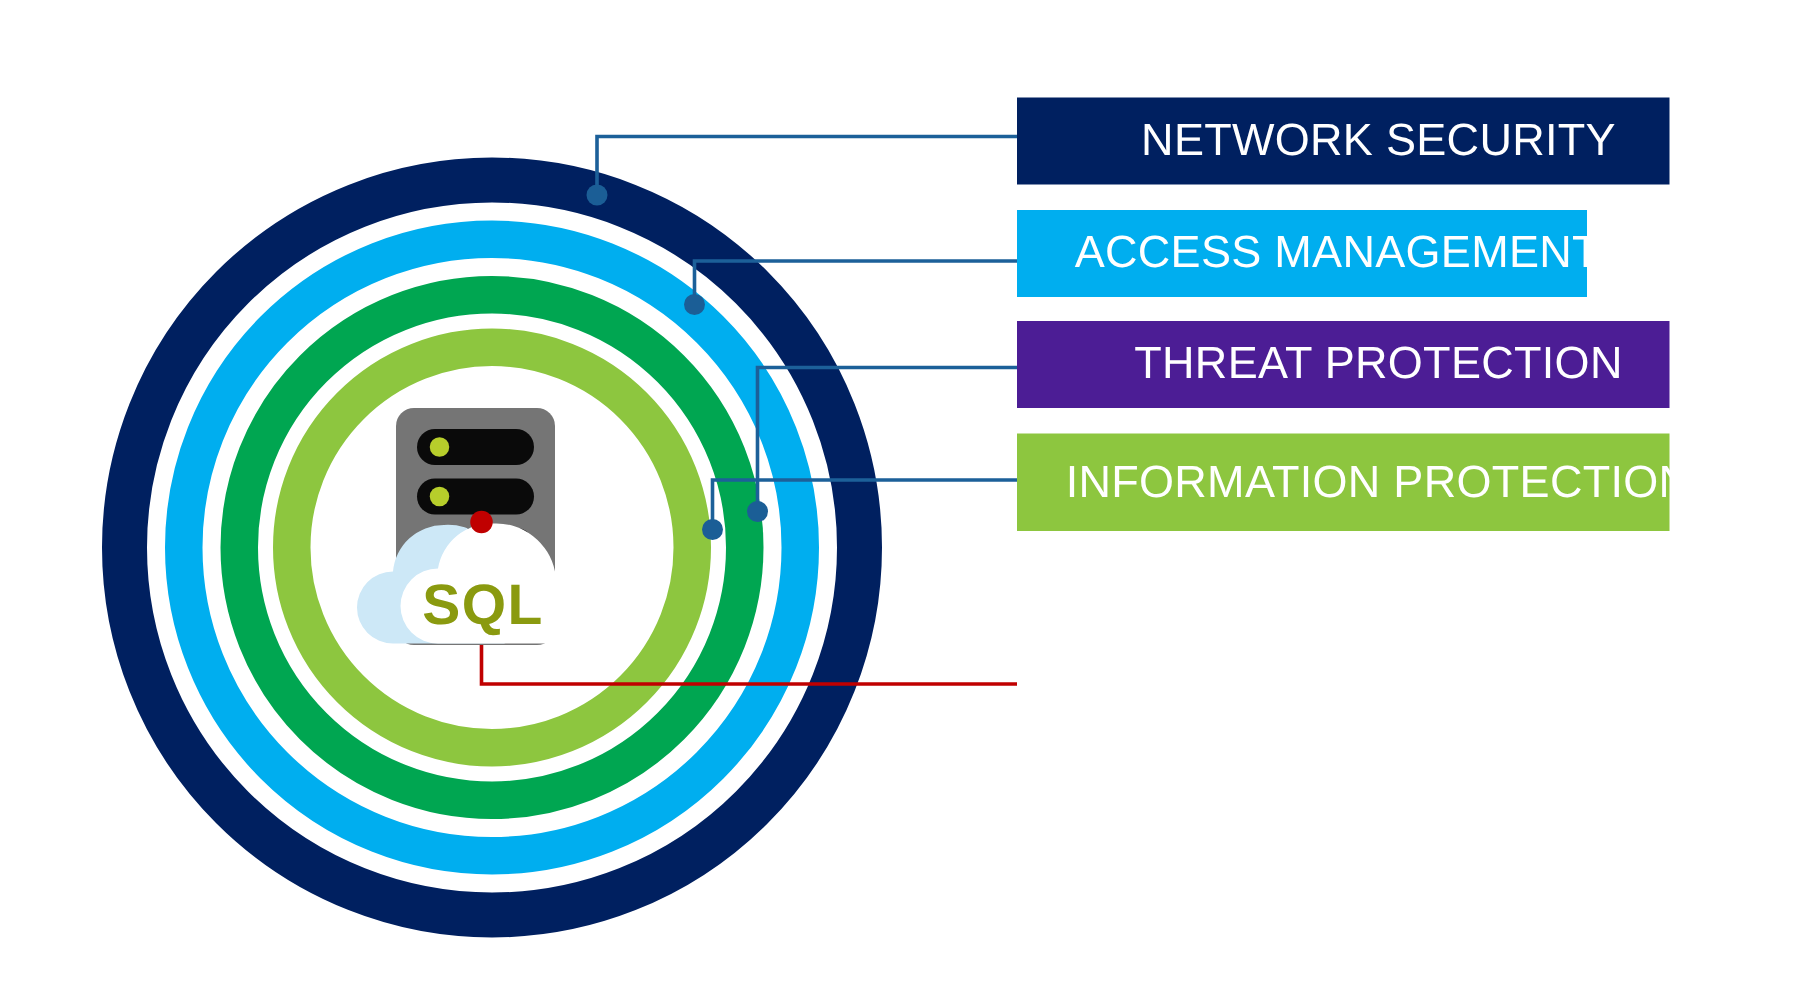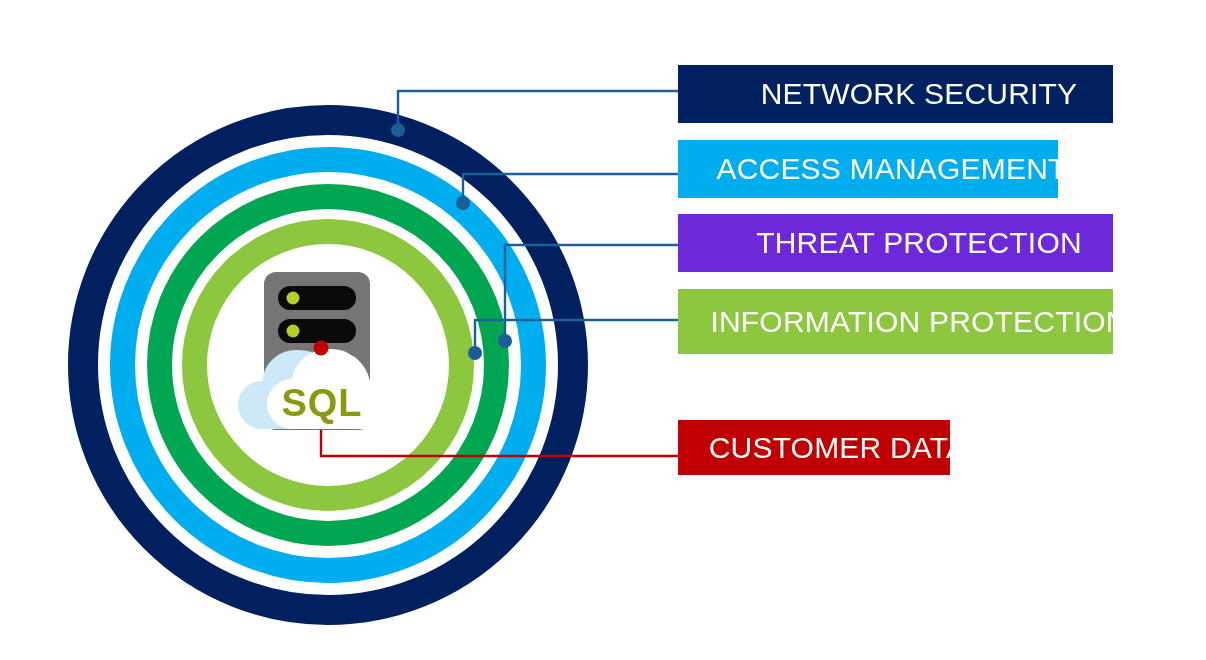--- a/index.html
+++ b/index.html
@@ -121,25 +121,22 @@
   </svg>
 
   <div class="label-bar" style="left:678px; top:65px; width:435px; height:58px; background:#002060; font-size:30px;">
     <span class="bar-text">NETWORK SECURITY</span>
   </div>
 
   <div class="label-bar" style="left:678px; top:140px; width:380px; height:58px; background:#00AEEF; font-size:30px;">
     <span class="bar-text">ACCESS MANAGEMENT</span>
   </div>
 
-  <div class="label-bar" style="left:678px; top:214px; width:435px; height:58px; background:#6d28d9; font-size:30px;">
+  <div class="label-bar" style="left:678px; top:214px; width:435px; height:58px; background:#4c1d95; font-size:30px;">
     <span class="bar-text">THREAT PROTECTION</span>
   </div>
 
   <div class="label-bar" style="left:678px; top:289px; width:435px; height:65px; background:#8DC63F; font-size:30px;">
     <span class="bar-text">INFORMATION PROTECTION</span>
   </div>
 
-  <div class="label-bar" style="left:678px; top:420px; width:272px; height:55px; background:#C00000; font-size:30px;">
-    <span class="bar-text">CUSTOMER DATA</span>
-  </div>
 
 </div>
 
 </body></html>

